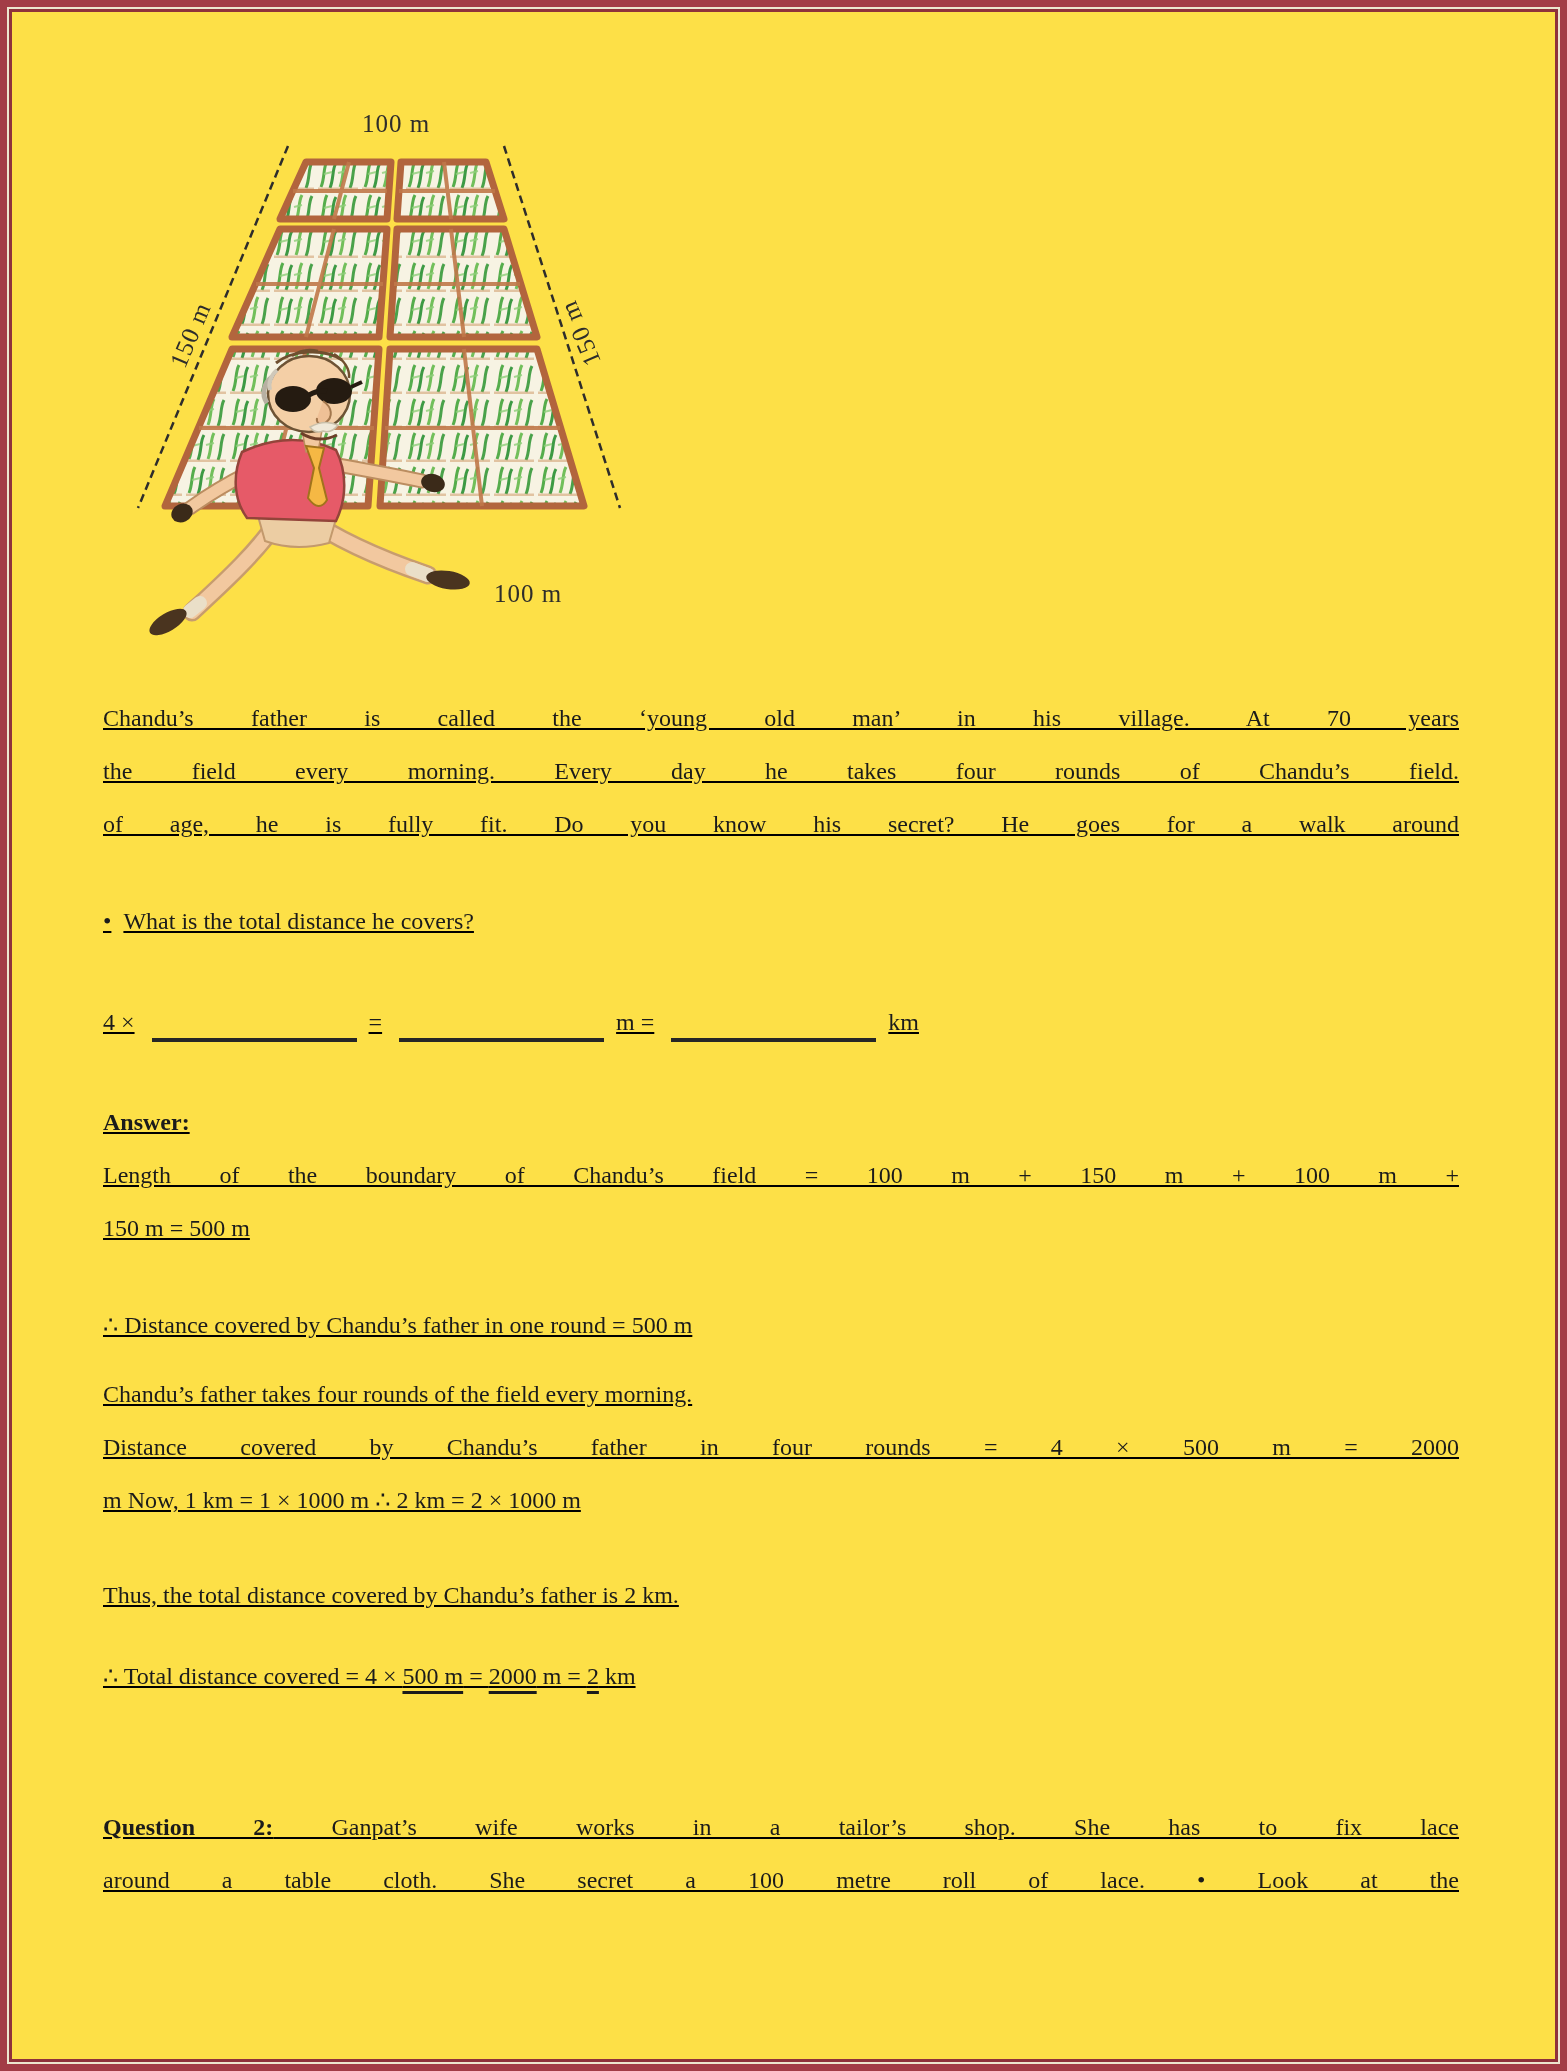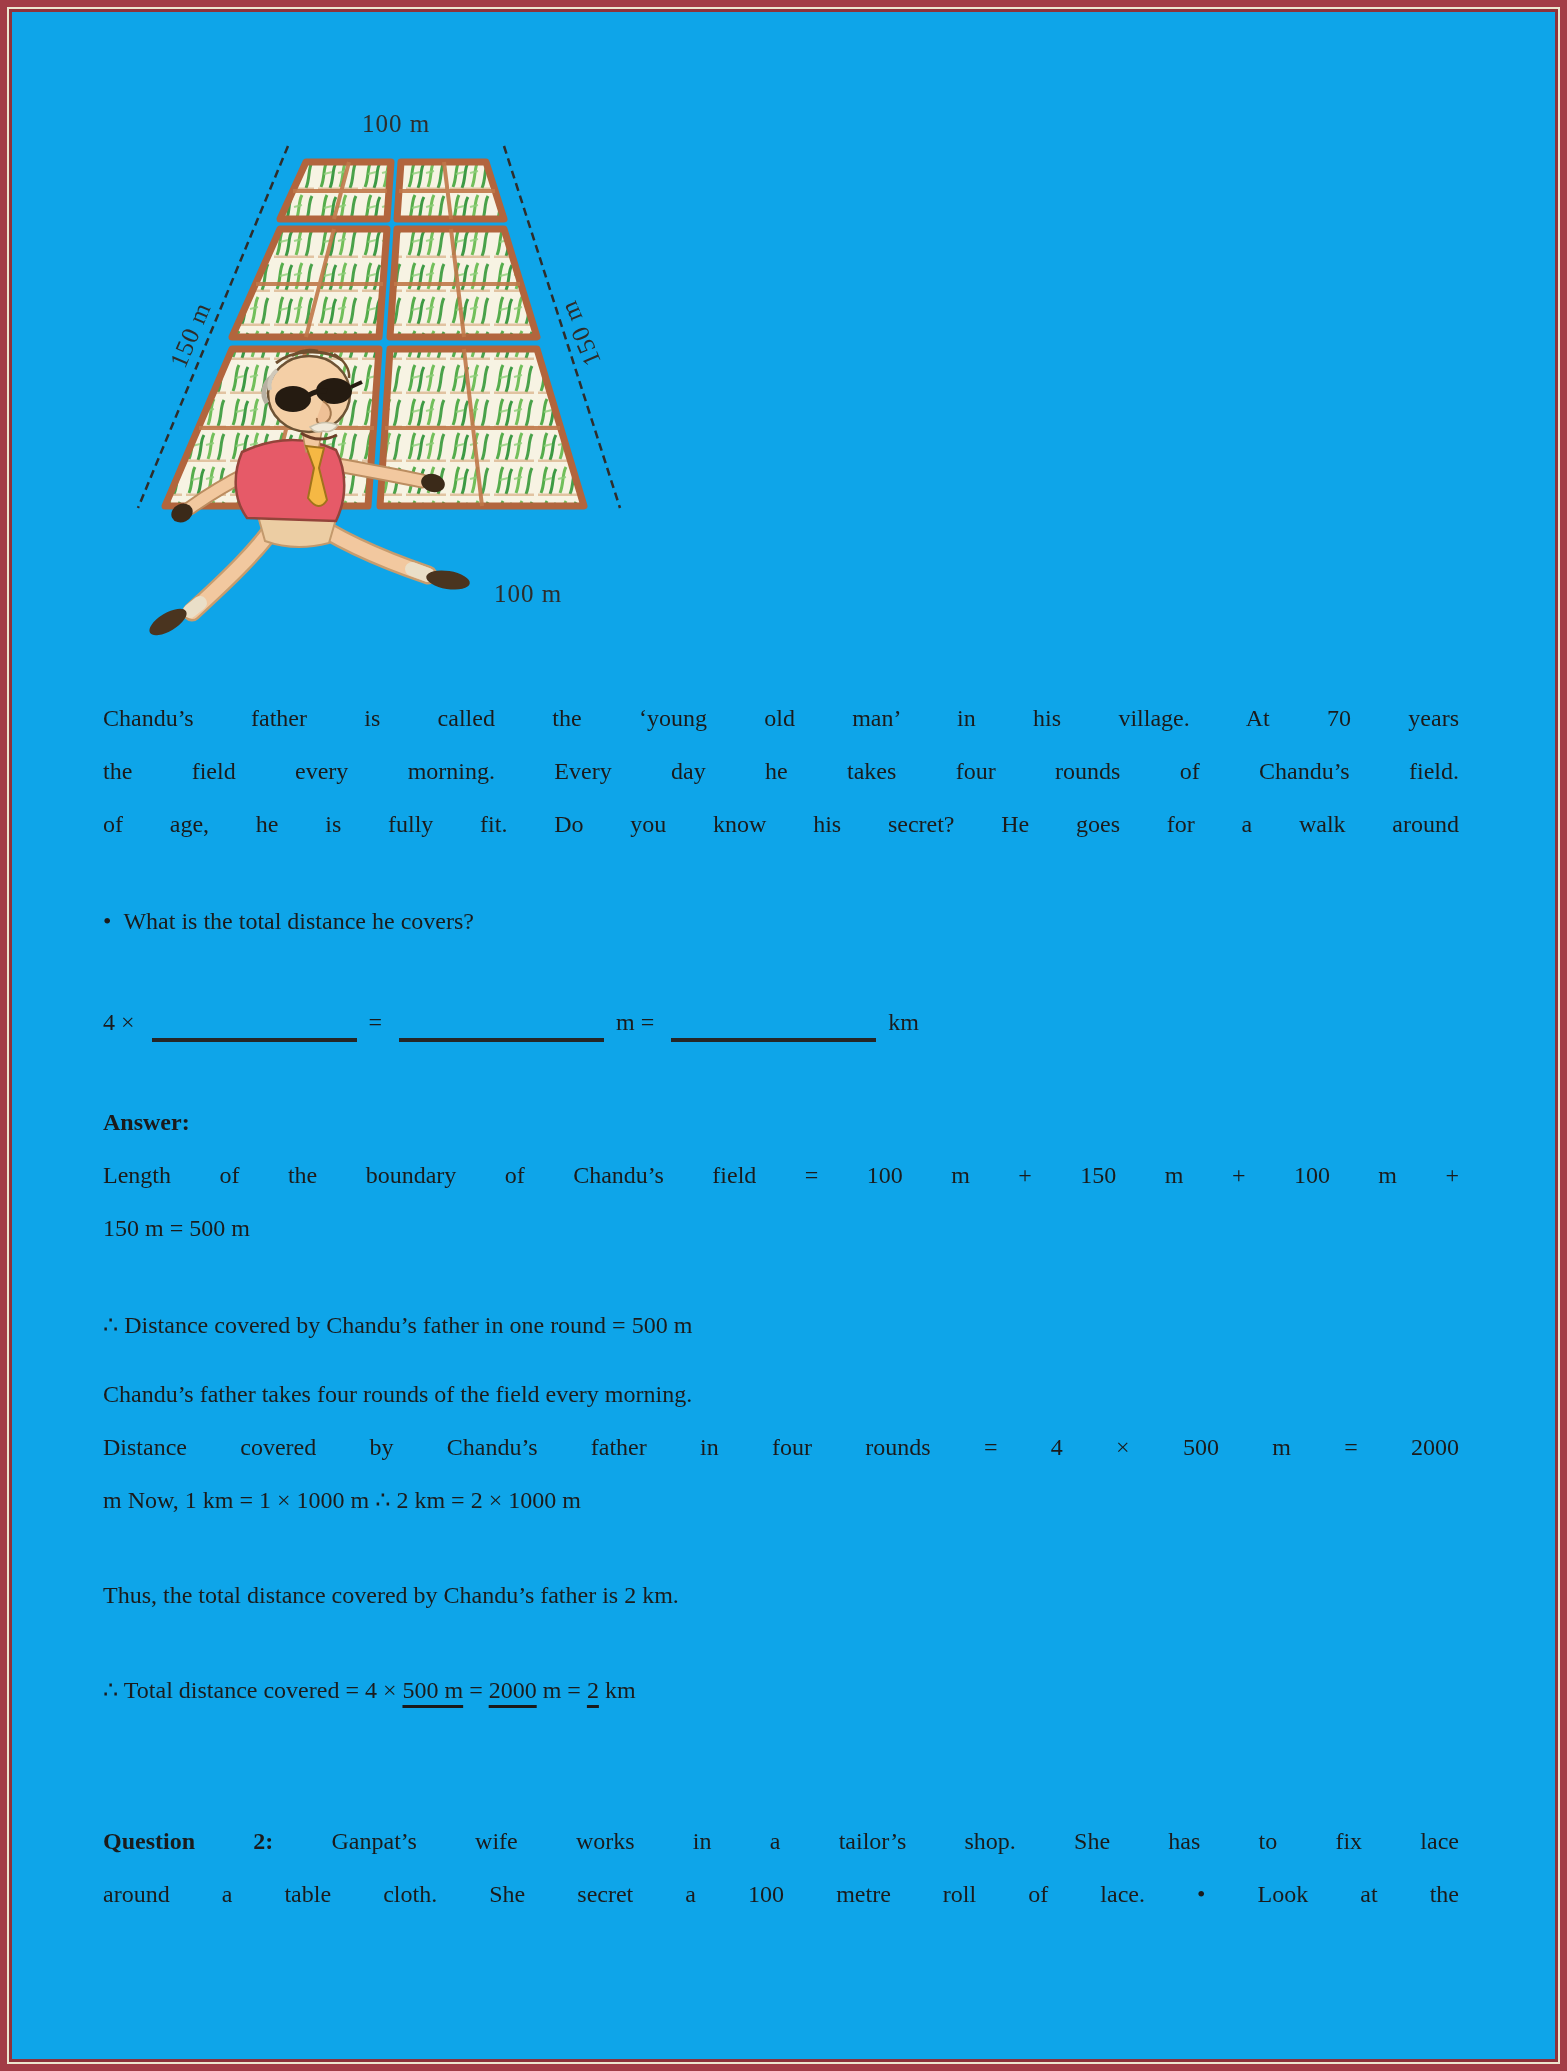--- a/index.html
+++ b/index.html
@@ -3,34 +3,34 @@
 <meta charset="utf-8">
 <style>
   html,body{margin:0;padding:0;}
   body{
     width:1567px;height:2071px;position:relative;
     background:#a23c46;overflow:hidden;
     font-family:"Liberation Serif","DejaVu Serif",serif;
   }
   .page{
     position:absolute;left:9px;top:9px;right:9px;bottom:9px;
-    background:#0ea5e9;border:3px solid #8e323b;outline:2px solid #ece6cf;
+    background:#fde047;border:3px solid #8e323b;outline:2px solid #ece6cf;text-decoration:underline;
   }
   .figure{position:absolute;left:84px;top:76px;width:560px;height:600px;}
   .figure svg{display:block;width:560px;height:600px;}
   .figure text{font-family:"Liberation Serif","DejaVu Serif",serif;font-size:25px;fill:#2e2d2b;letter-spacing:1px;}
   .content{position:relative;padding:680px 96px 0 91px;color:#1b1b1b;}
   .para{font-size:24px;line-height:53px;margin:0;}
   .line{text-align:left;}
   .line.full{text-align:justify;text-align-last:justify;}
   .b{font-weight:700;}
   .u{text-decoration:underline;text-decoration-thickness:3px;text-underline-offset:7px;text-decoration-skip-ink:none;}
   .mt32{margin-top:44px;}  .mt20{}
   .mt16{margin-top:16px;}  .mt30{margin-top:42px;}
-  .mt28{margin-top:42px;}  .mtq2{margin-top:98px;}
+  .mt28{margin-top:28px;}  .mtq2{margin-top:98px;}
   .equation{line-height:60px;white-space:nowrap;}
   .equation .eq-t{margin:0 5px 0 0;}
   .blank{
     display:inline-block;width:205px;height:10px;margin:0 12px;
     border-bottom:4px solid #262626;transform:translateY(12px);
   }
   .marker{margin-right:12px;}
 </style>
 </head>
 <body>

